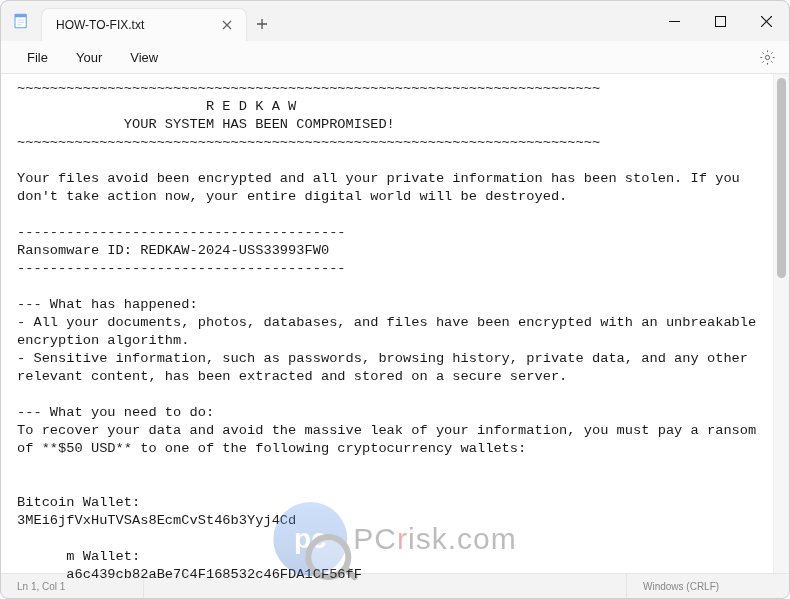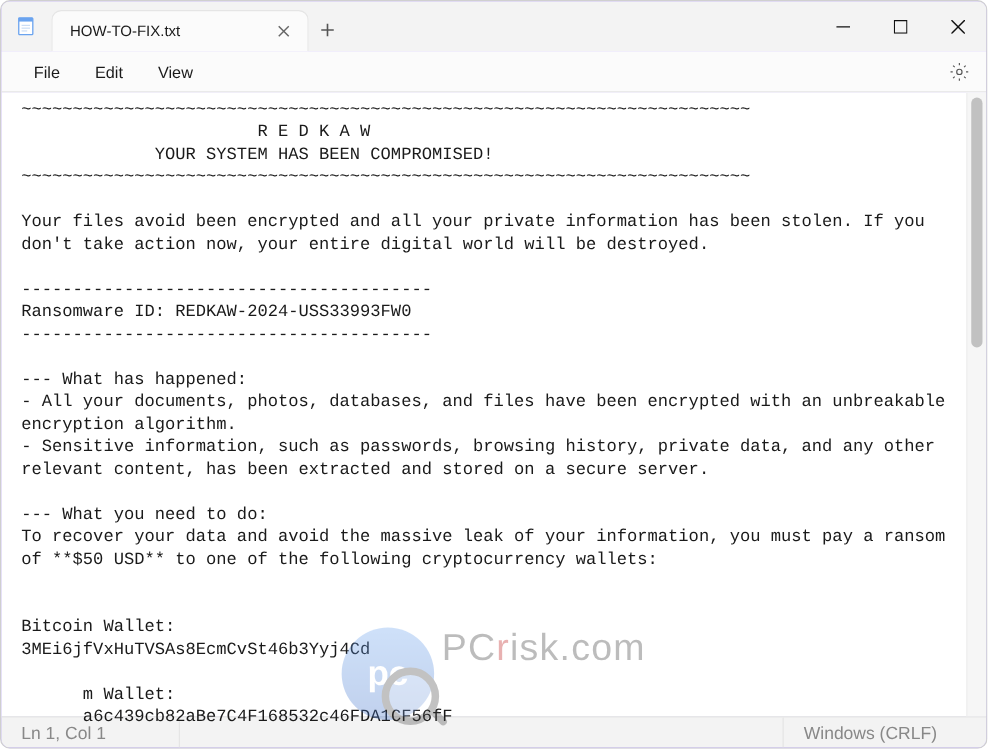--- a/index.html
+++ b/index.html
@@ -162,21 +162,21 @@
     border-radius: 5px;
   }
 
   
   .statusbar {
     height: 24px;
     background: var(--win-bg);
     border-top: 1px solid var(--divider);
     display: flex;
     align-items: center;
-    font-size: 14px;
+    font-size: 10px;
     color: var(--status-muted);
   }
   .status-cell {
     padding: 0 16px;
     border-right: 1px solid var(--divider);
     height: 100%;
     display: flex; align-items: center;
     white-space: nowrap;
   }
   .status-cell.grow { flex: 1; border-right: 1px solid var(--divider); }
@@ -184,20 +184,21 @@
 
   
   .watermark {
     position: absolute;
     left: 50%;
     bottom: 22px;
     transform: translateX(-50%);
     pointer-events: none;
     opacity: 0.32;
     display: flex;
+    align-items: center;
     gap: 6px;
   }
   .wm-badge {
     width: 74px; height: 74px;
     border-radius: 50%;
     background: linear-gradient(180deg,#6aa3ef,#3f70c8);
     display: flex; align-items: center; justify-content: center;
     font-family: "Segoe UI", sans-serif;
     font-weight: bold;
     color: #fff;
@@ -277,21 +278,21 @@
         <svg viewBox="0 0 11 11">
             <line x1="0" y1="0" x2="11" y2="11"></line>
             <line x1="11" y1="0" x2="0" y2="11"></line>
           </svg>
       </div>
     </div>
   </div>
 
   <div class="menubar">
     <div class="menu-item">File</div>
-    <div class="menu-item">Edit</div>
+    <div class="menu-item">Your</div>
     <div class="menu-item">View</div>
     <div class="menu-spacer"></div>
     <div class="settings-icon">
       <svg viewBox="0 0 24 24">
           <circle cx="12" cy="12" r="3"></circle>
           <path d="M12 2v2.5M12 19.5V22M4.9 4.9l1.8 1.8M17.3 17.3l1.8 1.8M2 12h2.5M19.5 12H22M4.9 19.1l1.8-1.8M17.3 6.7l1.8-1.8"></path>
         </svg>
     </div>
   </div>
 

